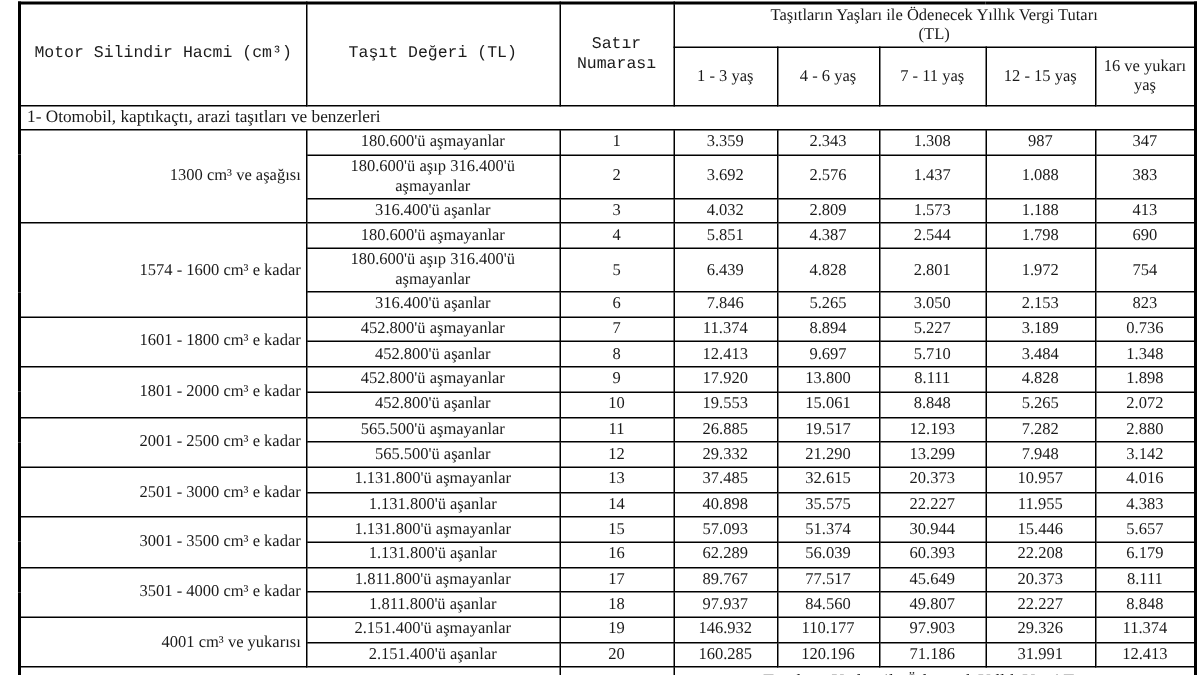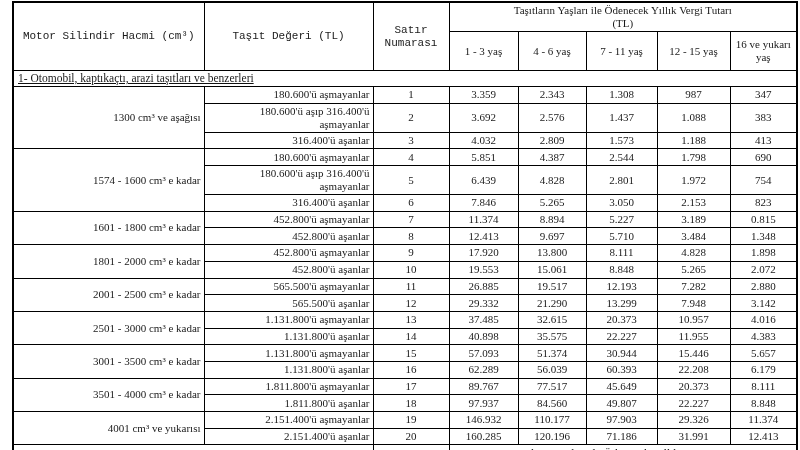--- a/index.html
+++ b/index.html
@@ -22,25 +22,25 @@
     overflow:hidden;
     color:#1a1a1a;
     background:#fff;
   }
   table.mtv{border:2px solid #000;}
   tr.hdr-top{height:24px;}
   tr.hdr-sub{height:39px;}
   th.left-hdr{font-size:11.5px;text-align:center;vertical-align:middle;font-family:Liberation Mono, monospace;}
   th.group-hdr{font-size:11.5px;text-align:center;vertical-align:middle;padding:0 2px;}
   th.age-hdr{font-size:11px;text-align:center;vertical-align:middle;padding:0 2px;}
-  tr.section-row{height:15px;text-decoration:underline;}
+  tr.section-row{height:15px;}
   tr.section-row td{text-align:left;font-size:11.5px;padding-left:4px;}
   tr.data-row{height:16.7px;}
   td.engine{ text-align:right;padding-left:9px;font-size:11.5px;vertical-align:middle;}
-  td.vlabel{ text-align:right;padding-left:5px;font-size:11px;vertical-align:middle;}
+  td.vlabel{ text-align:center;padding-left:5px;font-size:11px;vertical-align:middle;}
   td.rowno{  text-align:center;font-size:11px;vertical-align:middle;}
   td.tax{    text-align:center;font-size:11px;vertical-align:middle;}
   tr.partial-row{height:5px;}
   tr.partial-row td{padding:0;border-bottom:none;}
   tr.partial-row .clip{height:5px;overflow:hidden;}
   tr.partial-row .clip div{line-height:15px;font-size:11.5px;text-align:center;padding-top:2px;}
 </style>
 </head>
 <body>
 
@@ -135,21 +135,21 @@
           <td class="tax">823</td>
         </tr>
         <tr class="data-row">
           <td class="engine" rowspan="2">1601 - 1800 cm³ e kadar</td>
           <td class="vlabel">452.800'ü aşmayanlar</td>
           <td class="rowno">7</td>
           <td class="tax">11.374</td>
           <td class="tax">8.894</td>
           <td class="tax">5.227</td>
           <td class="tax">3.189</td>
-          <td class="tax">0.815</td>
+          <td class="tax">0.736</td>
         </tr>
         <tr class="data-row">
           <td class="vlabel">452.800'ü aşanlar</td>
           <td class="rowno">8</td>
           <td class="tax">12.413</td>
           <td class="tax">9.697</td>
           <td class="tax">5.710</td>
           <td class="tax">3.484</td>
           <td class="tax">1.348</td>
         </tr>

